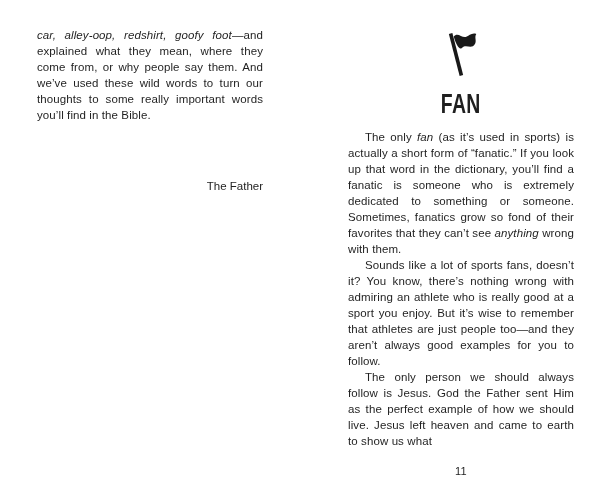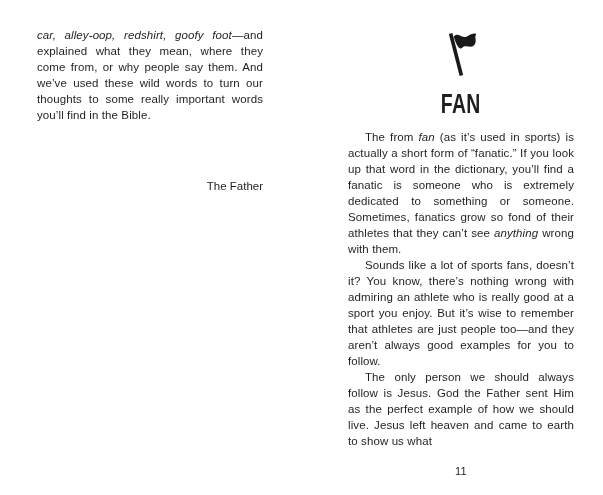--- a/index.html
+++ b/index.html
@@ -104,20 +104,20 @@
                    C28.8,5.1 30.4,1.6 35.6,3.0
                    C33.4,6.6 36.2,9.6 34.4,13.0
                    C30.6,19.6 25.4,12.6 20.8,17.4
                    C18.4,19.9 14.8,13.4 12.6,5.6 Z"></path>
         </g>
       </svg>
       <br>
       <div class="chapter-title">FAN</div>
     </div>
     <div class="body-text right-block" id="right-paragraphs">
-        <p class="para indent"><span>The from </span><i>fan</i><span> (as it’s used in sports) is actually a short form of “fanatic.” If you look up that word in the dictionary, you’ll find a fanatic is someone who is extremely dedicated to something or someone. Sometimes, fanatics grow so fond of their athletes that they can’t see </span><i>anything</i><span> wrong with them.</span></p>
+        <p class="para indent"><span>The only </span><i>fan</i><span> (as it’s used in sports) is actually a short form of “fanatic.” If you look up that word in the dictionary, you’ll find a fanatic is someone who is extremely dedicated to something or someone. Sometimes, fanatics grow so fond of their favorites that they can’t see </span><i>anything</i><span> wrong with them.</span></p>
         <p class="para indent"><span>Sounds like a lot of sports fans, doesn’t it? You know, there’s nothing wrong with admiring an athlete who is really good at a sport you enjoy. But it’s wise to remember that athletes are just people too—and they aren’t always good examples for you to follow.</span></p>
         <p class="para indent"><span>The only person we should always follow is Jesus. God the Father sent Him as the perfect example of how we should live. Jesus left heaven and came to earth to show us what</span></p>
       </div>
     <div class="folio right-folio">11</div>
   </div>
 
 </div>
 
 </body></html>

